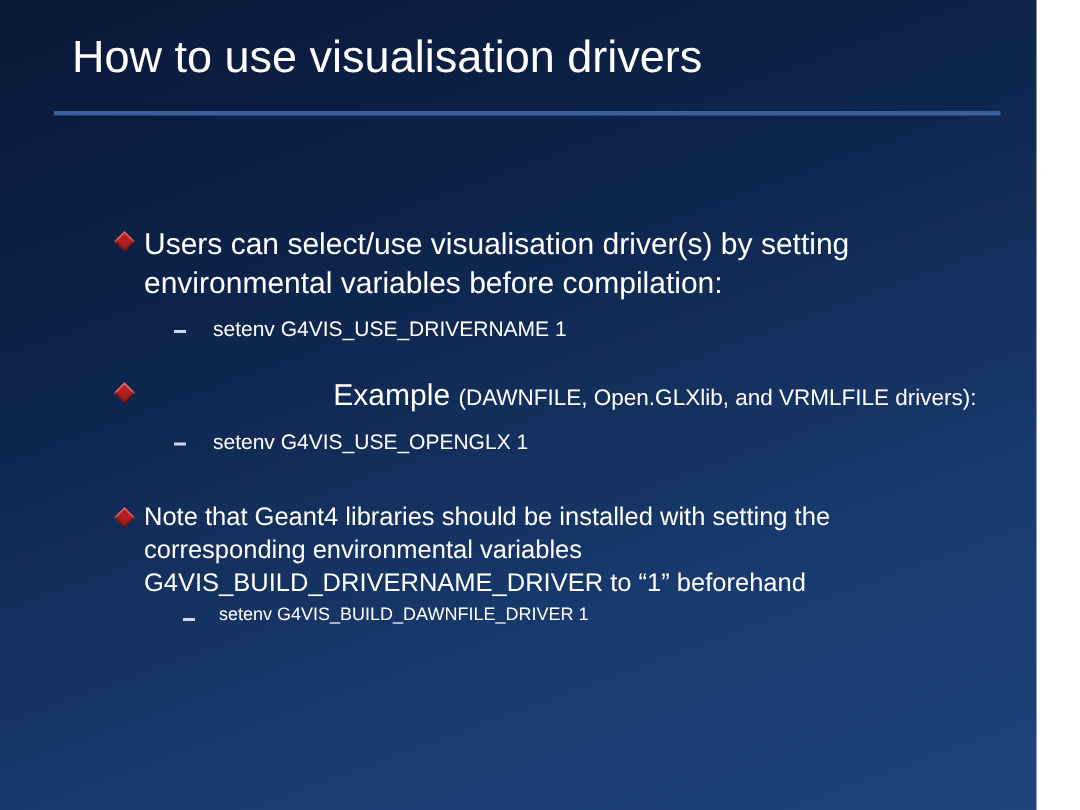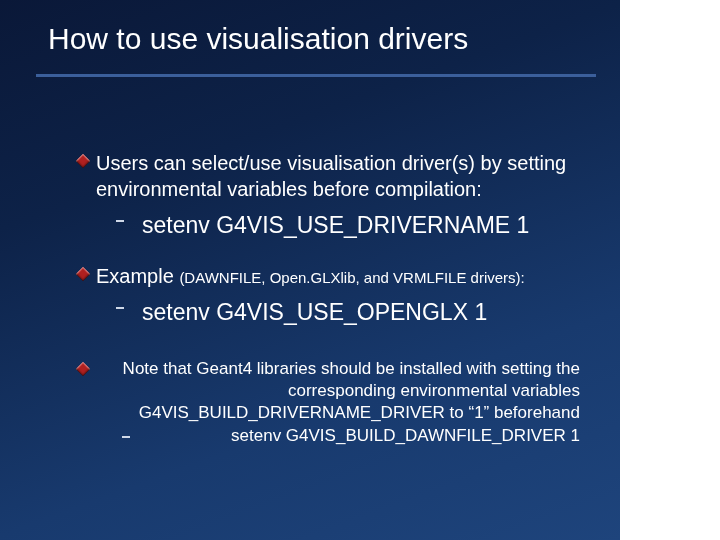--- a/index.html
+++ b/index.html
@@ -4,21 +4,21 @@
 <style>
   html, body {
     margin: 0;
     padding: 0;
     width: 720px;
     height: 540px;
     overflow: hidden;
     font-family: Arial, Helvetica, sans-serif;
   }
   .slide {
-    width: 620px;
+    width: 691px;
     height: 540px;
     background: linear-gradient(160deg, #0a1838 0%, #0d2248 30%, #183a6e 70%, #1e447c 100%);
     position: relative;
     box-sizing: border-box;
   }
   .title {
     position: absolute;
     top: 22px;
     left: 48px;
     font-size: 30px;
@@ -61,41 +61,41 @@
   .major-text .paren {
     font-size: 15px;
   }
   .sublist {
     margin-top: 6px;
     margin-bottom: 16px;
   }
   .sub {
     position: relative;
     padding-left: 46px;
-    font-size: 23px;
+    font-size: 14px;
     line-height: 1.35;
   }
   .sub-dash {
     position: absolute;
     left: 20px;
     top: 10px;
     width: 8px;
     height: 2px;
     background: #cfd8e8;
   }
-  .block2 { margin-top: 22px; }
-  .block3 { margin-top: 30px; text-align: right; }
+  .block2 { margin-top: 22px; text-align: right; }
+  .block3 { margin-top: 30px; }
   .note-text {
     font-size: 17px;
     line-height: 1.3;
   }
   .note-sub {
     position: relative;
     padding-left: 50px;
-    font-size: 17px;
+    font-size: 12px;
     margin-top: 2px;
   }
   .note-sub-dash {
     position: absolute;
     left: 26px;
     top: 10px;
     width: 8px;
     height: 2px;
     background: #cfd8e8;
   }

